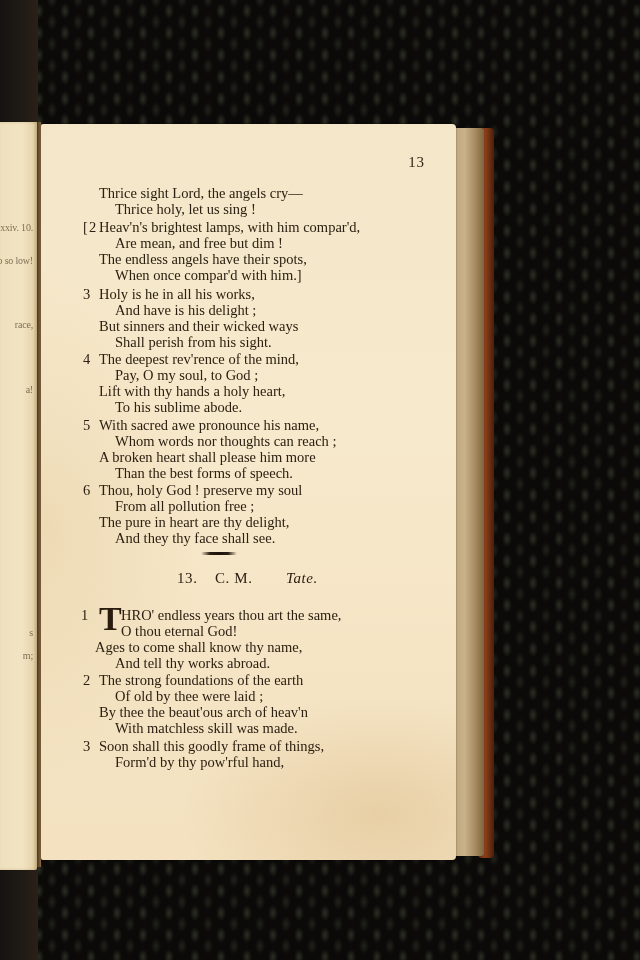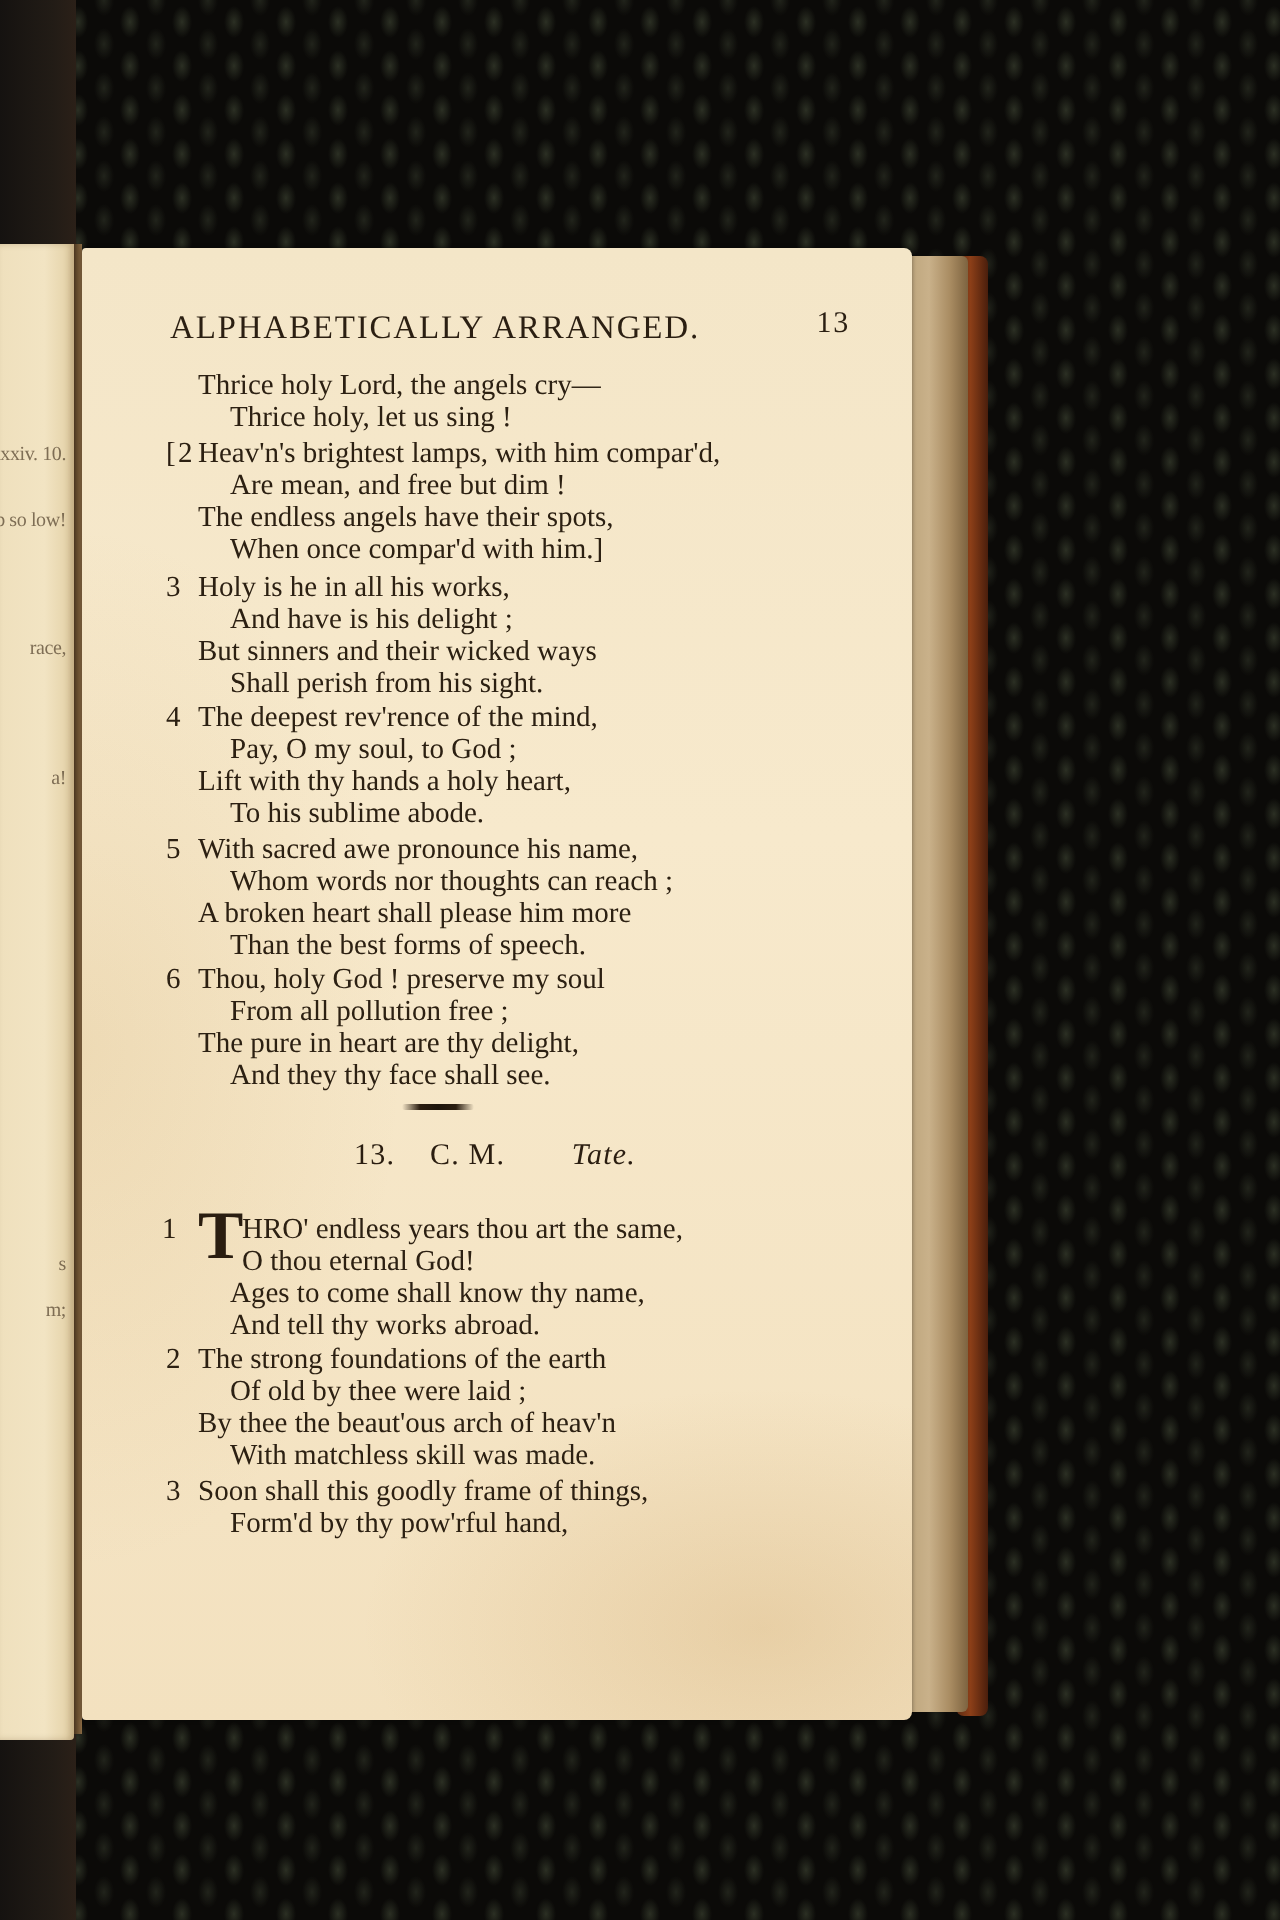--- a/index.html
+++ b/index.html
@@ -92,26 +92,25 @@
   <span class="margin-text" style="top:528px">m;</span>
 </div>
 <div class="gutter"></div>
 
 <div class="cover-edge"></div>
 <div class="fore-edge"></div>
 
 <div class="page">
 
   <div class="running-head">
-    <span>ALPHABETICALLY ARRANGED.</span>
     <span class="folio">13</span>
   </div>
 
   <div>
-    <span class="verse-line" style="top:61px;left:58px">Thrice holy Lord, the angels cry—</span>
+    <span class="verse-line" style="top:61px;left:58px">Thrice sight Lord, the angels cry—</span>
     <span class="verse-line" style="top:77px;left:74px">Thrice holy, let us sing !</span>
 
     <span class="bracket" style="top:95px;left:42px">[</span>
     <span class="num" style="top:95px;left:48px">2</span>
     <span class="verse-line" style="top:95px;left:58px">Heav'n's brightest lamps, with him compar'd,</span>
     <span class="verse-line" style="top:111px;left:74px">Are mean, and free but dim !</span>
     <span class="verse-line" style="top:127px;left:58px">The endless angels have their spots,</span>
     <span class="verse-line" style="top:143px;left:74px">When once compar'd with him.]</span>
 
     <span class="num" style="top:162px;left:42px">3</span>
@@ -147,21 +146,21 @@
     <span>C. M.</span>
     <span class="author">Tate.</span>
   </div>
 
   <div>
 
     <span class="num" style="top:483px;left:40px">1</span>
     <span class="dropcap">T</span>
     <span class="verse-line" style="top:483px;left:80px">HRO' endless years thou art the same,</span>
     <span class="verse-line" style="top:499px;left:80px">O thou eternal God!</span>
-    <span class="verse-line" style="top:515px;left:74px">Ages to come shall know thy name,</span>
+    <span class="verse-line" style="top:515px;left:54px">Ages to come shall know thy name,</span>
     <span class="verse-line" style="top:531px;left:74px">And tell thy works abroad.</span>
 
     <span class="num" style="top:548px;left:42px">2</span>
     <span class="verse-line" style="top:548px;left:58px">The strong foundations of the earth</span>
     <span class="verse-line" style="top:564px;left:74px">Of old by thee were laid ;</span>
     <span class="verse-line" style="top:580px;left:58px">By thee the beaut'ous arch of heav'n</span>
     <span class="verse-line" style="top:596px;left:74px">With matchless skill was made.</span>
 
     <span class="num" style="top:614px;left:42px">3</span>
     <span class="verse-line" style="top:614px;left:58px">Soon shall this goodly frame of things,</span>

